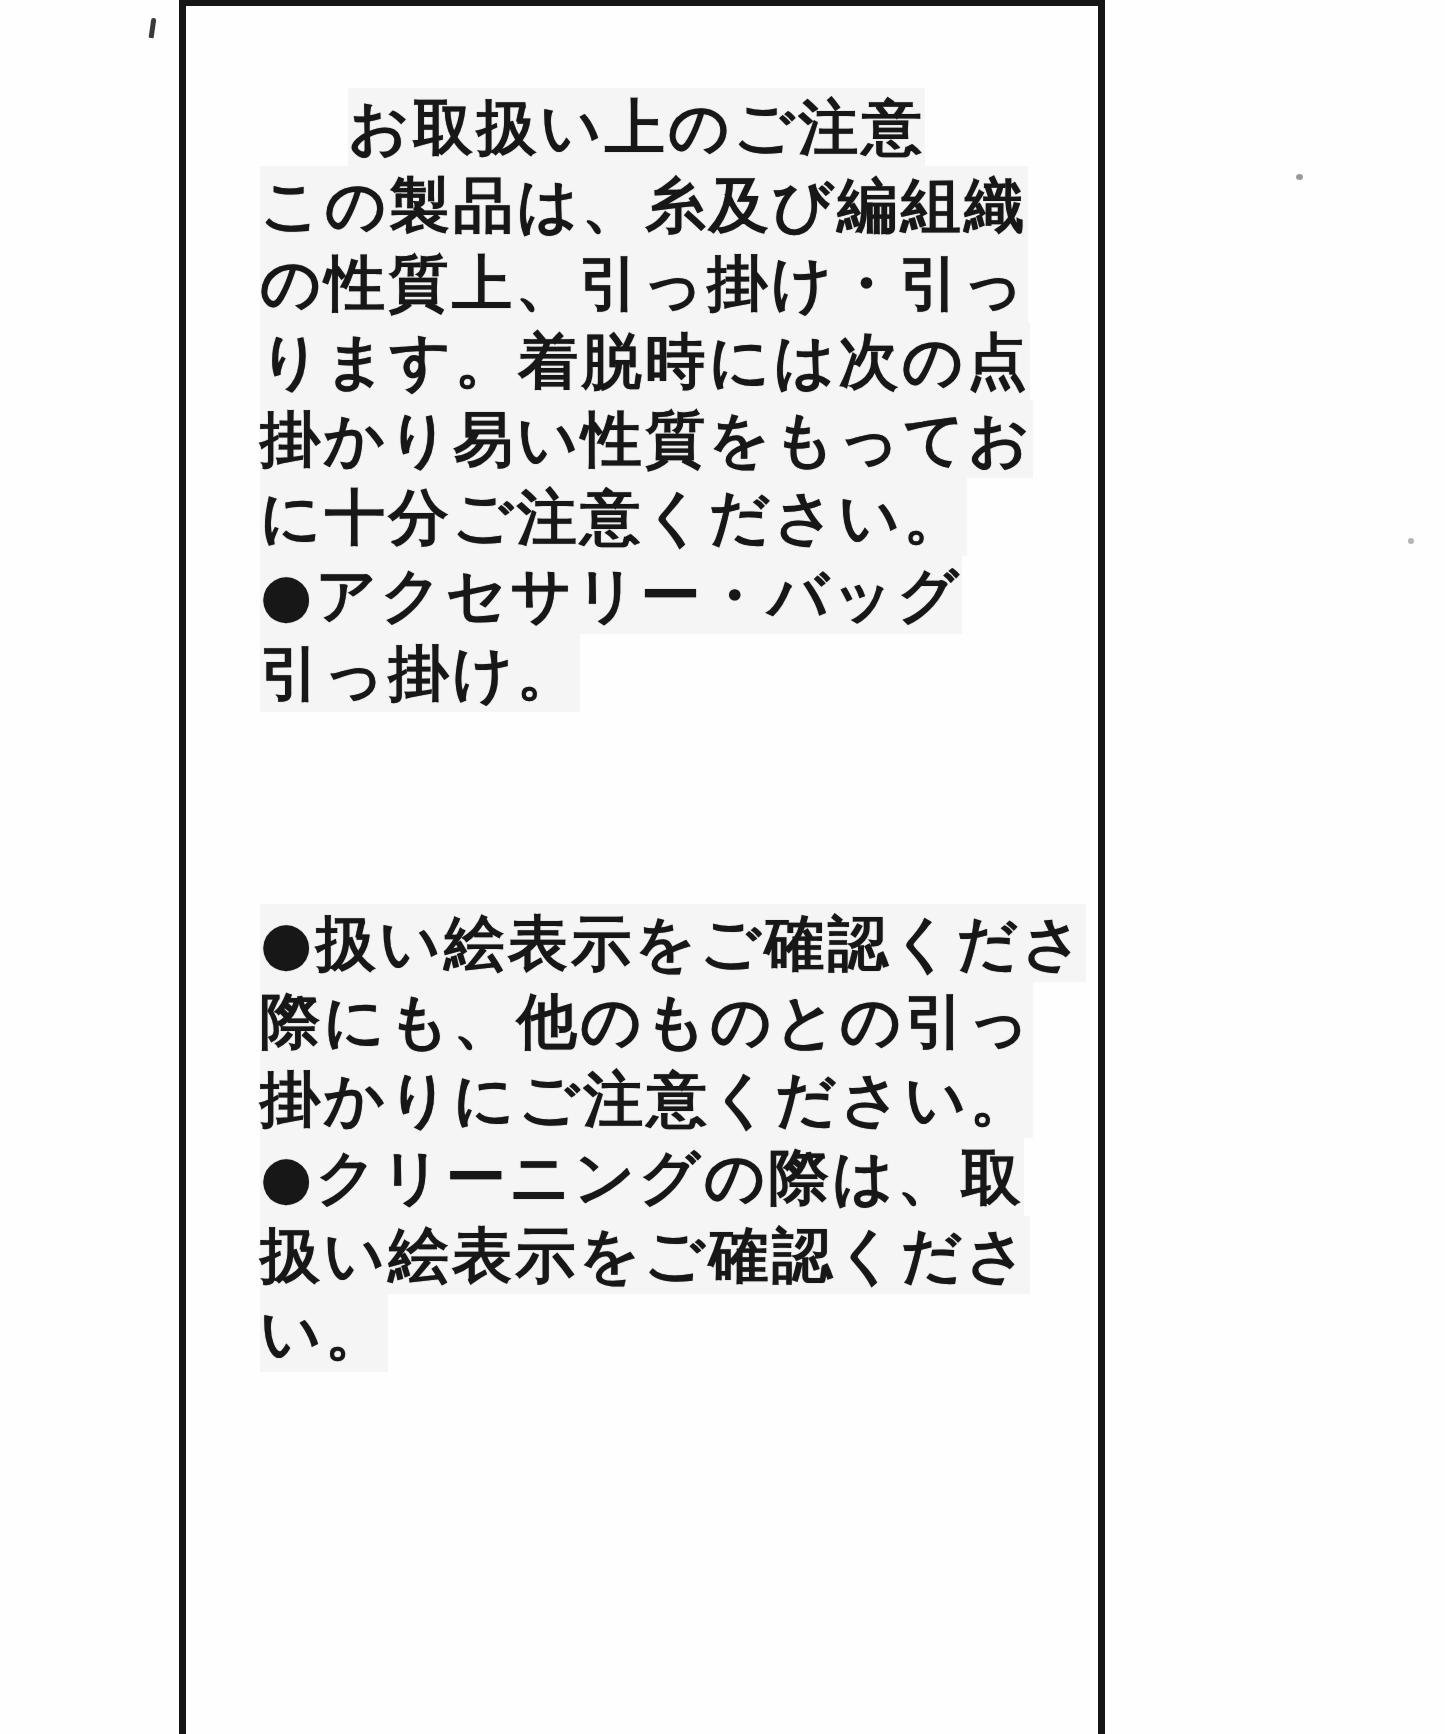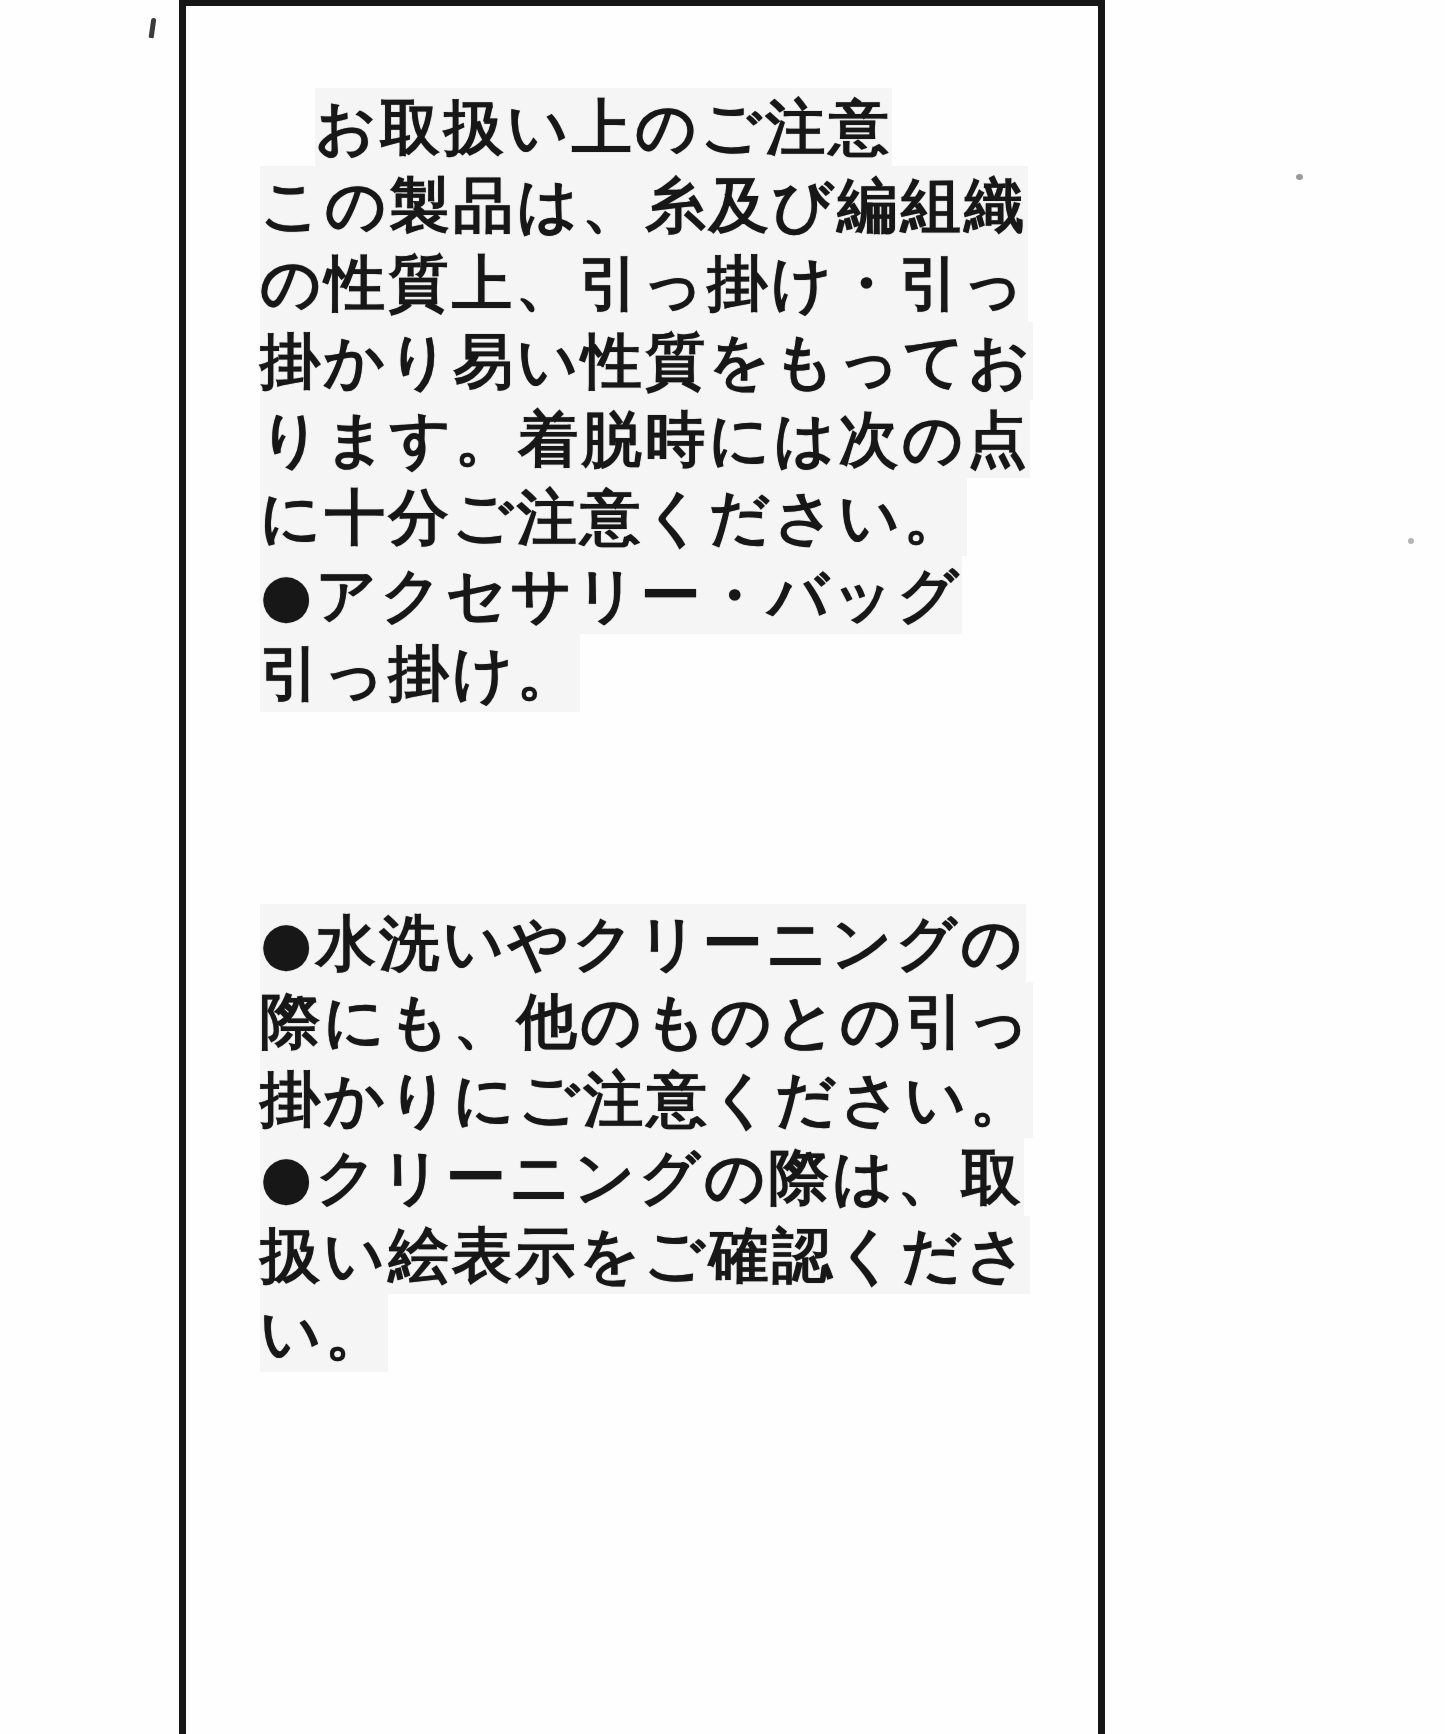--- a/index.html
+++ b/index.html
@@ -32,21 +32,21 @@
     letter-spacing: 3.5px;
     text-shadow: 0 0 1px rgba(20,20,20,0.55);
   }
   .line {
     height: 78px;
     line-height: 78px;
     white-space: nowrap;
     width: max-content;
     background: rgba(125,125,125,0.065); 
   }
-  .line.title { margin-left: 55px; }
+  .line.title { margin-left: 88px; }
   .spacer { height: 192px; }
 
   
   .speck {
     position: absolute;
     background: #2a2a2a;
   }
   #speck-apostrophe {
     left: 150px; top: 18px;
     width: 5px; height: 20px;
@@ -75,25 +75,25 @@
 <div class="frame-line" id="frame-right"></div>
 
 <div class="speck" id="speck-apostrophe"></div>
 <div class="speck" id="speck-dot-right"></div>
 <div class="speck" id="speck-dot-lower"></div>
 
 <div class="textcol">
   <div class="line title">お取扱い上のご注意</div>
   <div class="line">この製品は、糸及び編組織</div>
   <div class="line">の性質上、引っ掛け・引っ</div>
+  <div class="line">ります。着脱時には次の点</div>
   <div class="line">掛かり易い性質をもってお</div>
-  <div class="line">ります。着脱時には次の点</div>
   <div class="line">に十分ご注意ください。</div>
   <div class="line">●アクセサリー・バッグ</div>
   <div class="line">引っ掛け。</div>
   <div class="spacer"></div>
-  <div class="line">●水洗いやクリーニングの</div>
+  <div class="line">●扱い絵表示をご確認くださ</div>
   <div class="line">際にも、他のものとの引っ</div>
   <div class="line">掛かりにご注意ください。</div>
   <div class="line">●クリーニングの際は、取</div>
   <div class="line">扱い絵表示をご確認くださ</div>
   <div class="line">い。</div>
 </div>
 
 </body></html>

